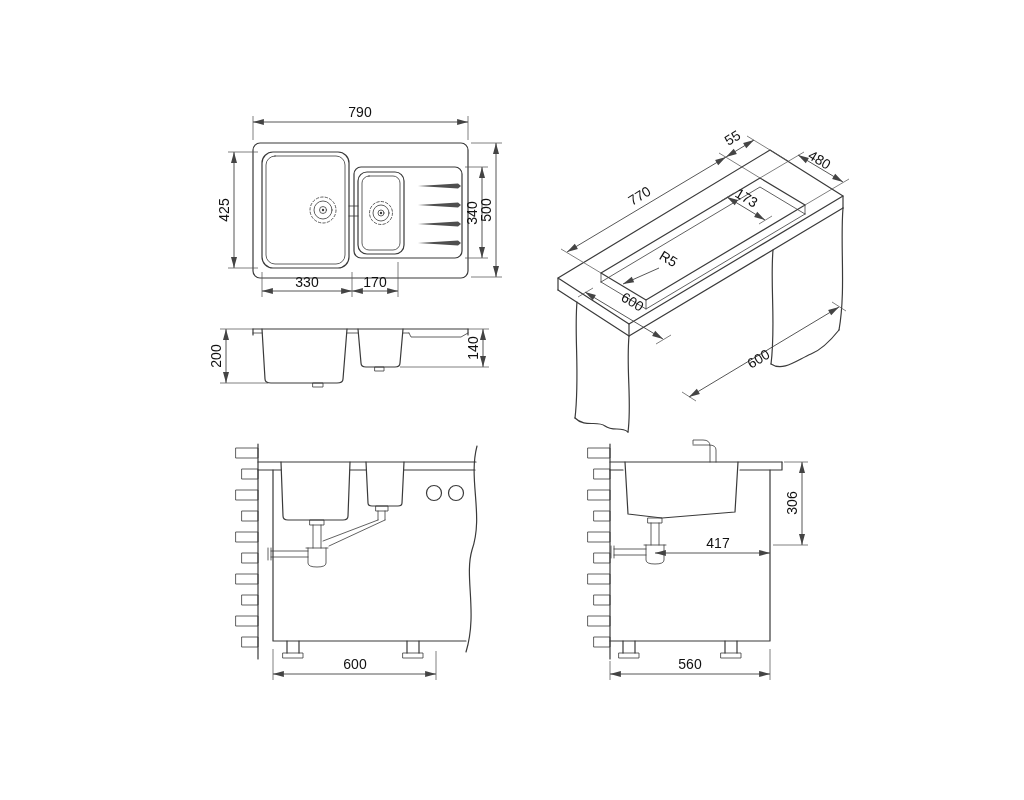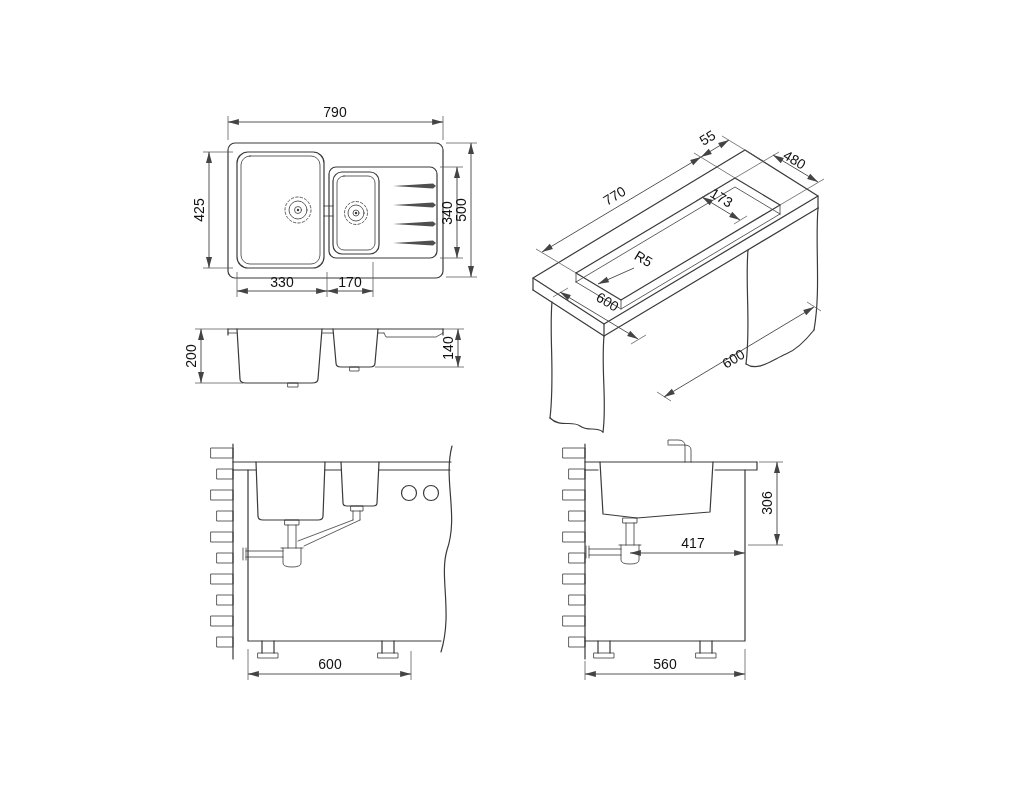--- a/index.html
+++ b/index.html
@@ -1,17 +1,17 @@
 <!DOCTYPE html>
 <html><head>
 <meta charset="utf-8">
 <style>
   html,body{margin:0;padding:0;background:#ffffff;}
   body{font-family:"Liberation Sans", sans-serif;}
-  .stage{width:992px;height:800px;background:#ffffff;position:relative;overflow:hidden;}
+  .stage{width:992px;height:800px;background:#ffffff;position:relative;overflow:hidden;margin-left:25px;}
   svg{display:block;}
   .ln{fill:none;stroke:#3a3a3a;stroke-width:1.2;stroke-linecap:round;stroke-linejoin:round;}
   .tn{fill:none;stroke:#3a3a3a;stroke-width:0.8;stroke-linecap:round;stroke-linejoin:round;}
   .dim{fill:none;stroke:#444444;stroke-width:0.9;}
   .ext{fill:none;stroke:#555555;stroke-width:0.75;}
   .fillw{fill:#4f4f4f;stroke:none;}
   text{font-size:14px;fill:#111111;}
   .lbl{text-anchor:middle;}
 </style>
 </head>

